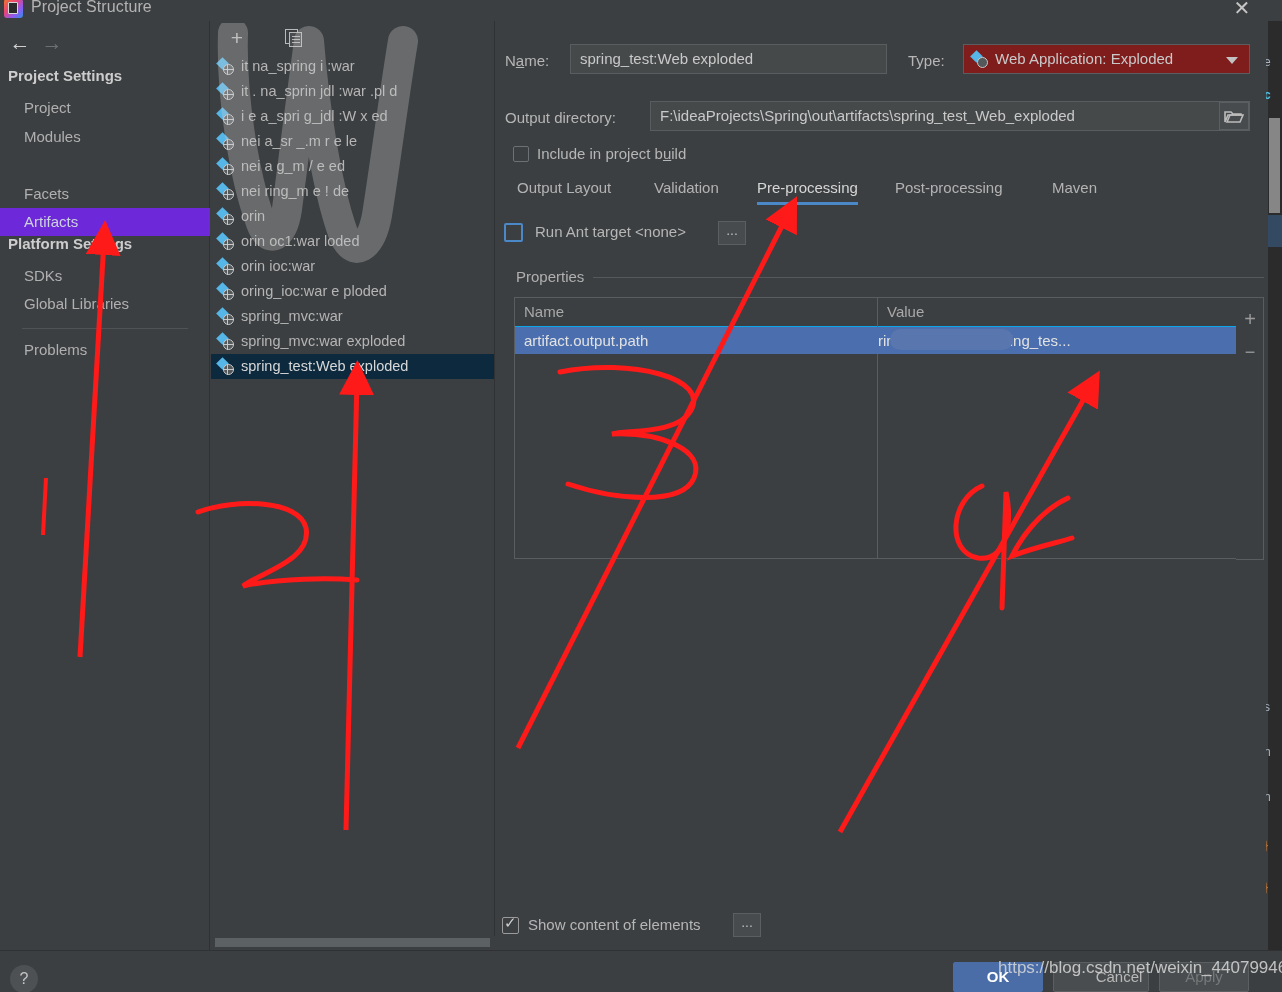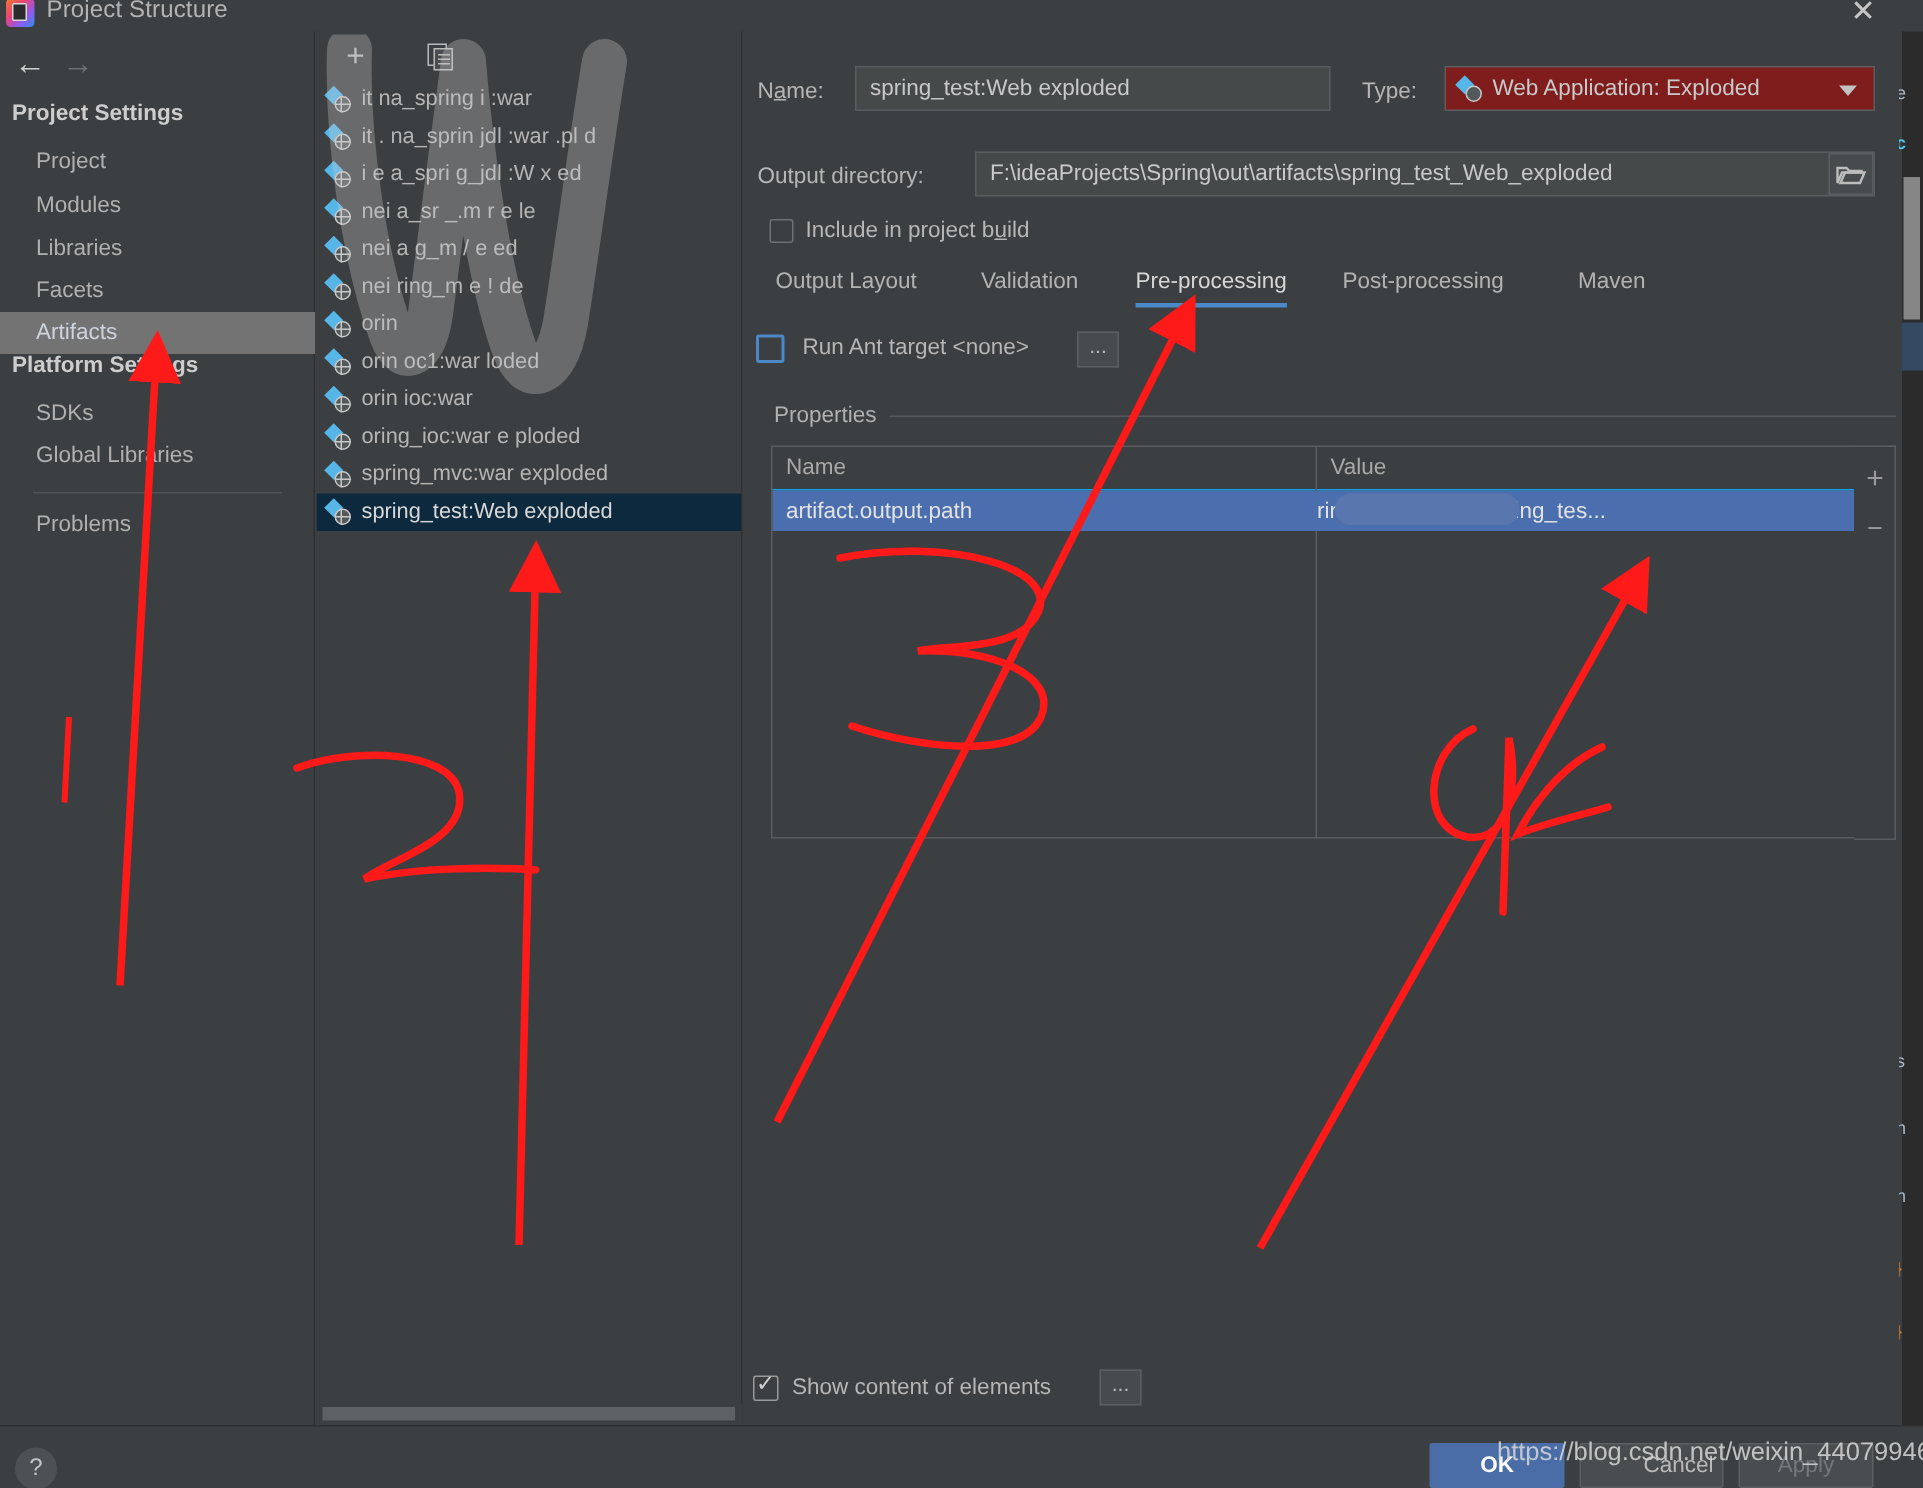--- a/index.html
+++ b/index.html
@@ -64,21 +64,21 @@
   .nav-fwd   { left: 32px; color: #6d7073; }
 
   .sec-head {
     position: absolute; left: 8px; font-size: 15px; font-weight: bold; color: #cdcdcd;
   }
   .nav-item {
     position: absolute; left: 0; width: 210px; height: 28px;
     font-size: 15px; color: #b0b0b0; padding-left: 24px; line-height: 28px;
     white-space: nowrap;
   }
-  .nav-item.sel { background: #737373; color: #cdd3dd; }
+  .nav-item.sel { background: #6d28d9; color: #cdd3dd; }
   .sb-sep { position: absolute; left: 22px; width: 166px; height: 1px; background: #4f5356; }
 
   
   .artifacts {
     position: absolute; left: 211px; top: 21px; width: 284px; height: 929px;
     background: #3c3f41; border-right: 1px solid #2f3133;
   }
   .art-toolbar { position: absolute; left: 0; top: 0; width: 284px; height: 33px; }
   .tb-btn { position: absolute; top: 6px; width: 24px; height: 22px; text-align: center; }
   .tb-plus { left: 14px; font-size: 21px; line-height: 21px; color: #b9b9b9; }
@@ -247,21 +247,20 @@
 
   <div class="sidebar">
     <div class="nav-arrows">
       <div class="nav-arrow nav-back">←</div>
       <div class="nav-arrow nav-fwd">→</div>
     </div>
 
     <div class="sec-head" style="top:46px">Project Settings</div>
     <div class="nav-item" style="top:73px">Project</div>
     <div class="nav-item" style="top:102px">Modules</div>
-    <div class="nav-item" style="top:131px">Libraries</div>
     <div class="nav-item" style="top:159px">Facets</div>
     <div class="nav-item sel" style="top:187px">Artifacts</div>
 
     <div class="sec-head" style="top:214px">Platform Settings</div>
     <div class="nav-item" style="top:241px">SDKs</div>
     <div class="nav-item" style="top:269px">Global Libraries</div>
 
     <div class="sb-sep" style="top:307px"></div>
     <div class="nav-item" style="top:315px">Problems</div>
   </div>
@@ -312,20 +311,24 @@
             <span class="glb"></span>
           </span><span>orin    oc1:war      loded</span></div>
         <div class="art-row"><span class="art-ico">
             <span class="dia"></span>
             <span class="glb"></span>
           </span><span>orin    ioc:war</span></div>
         <div class="art-row"><span class="art-ico">
             <span class="dia"></span>
             <span class="glb"></span>
           </span><span>oring_ioc:war e  ploded</span></div>
+        <div class="art-row"><span class="art-ico">
+            <span class="dia"></span>
+            <span class="glb"></span>
+          </span><span>spring_mvc:war</span></div>
         <div class="art-row"><span class="art-ico">
             <span class="dia"></span>
             <span class="glb"></span>
           </span><span>spring_mvc:war exploded</span></div>
         <div class="art-row sel"><span class="art-ico">
             <span class="dia"></span>
             <span class="glb"></span>
           </span><span>spring_test:Web exploded</span></div>
       </div>
   </div>

